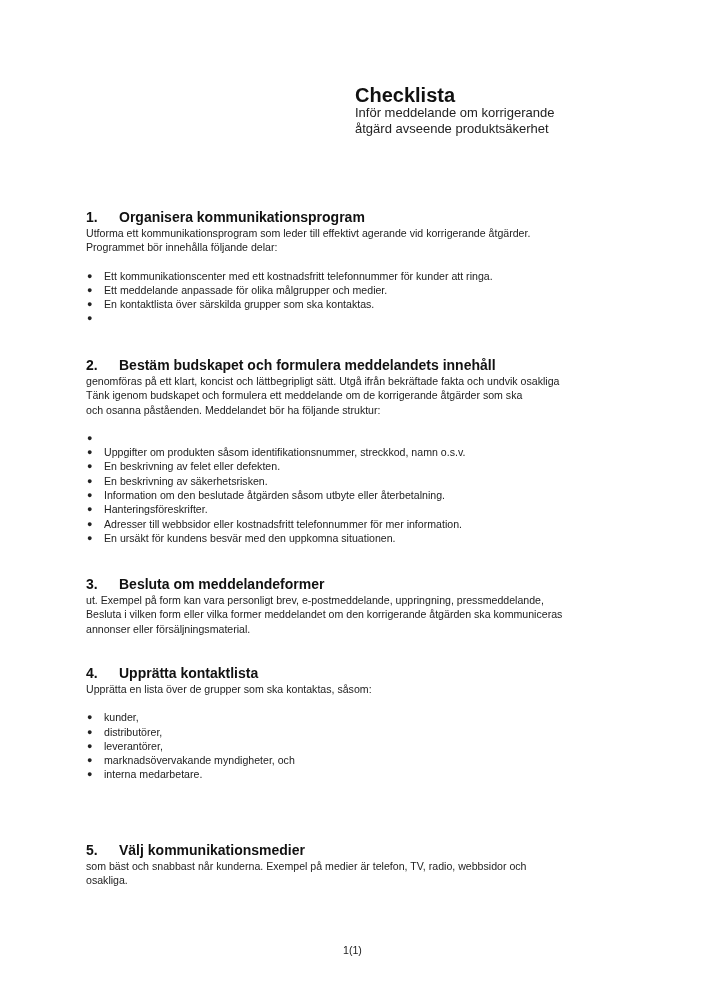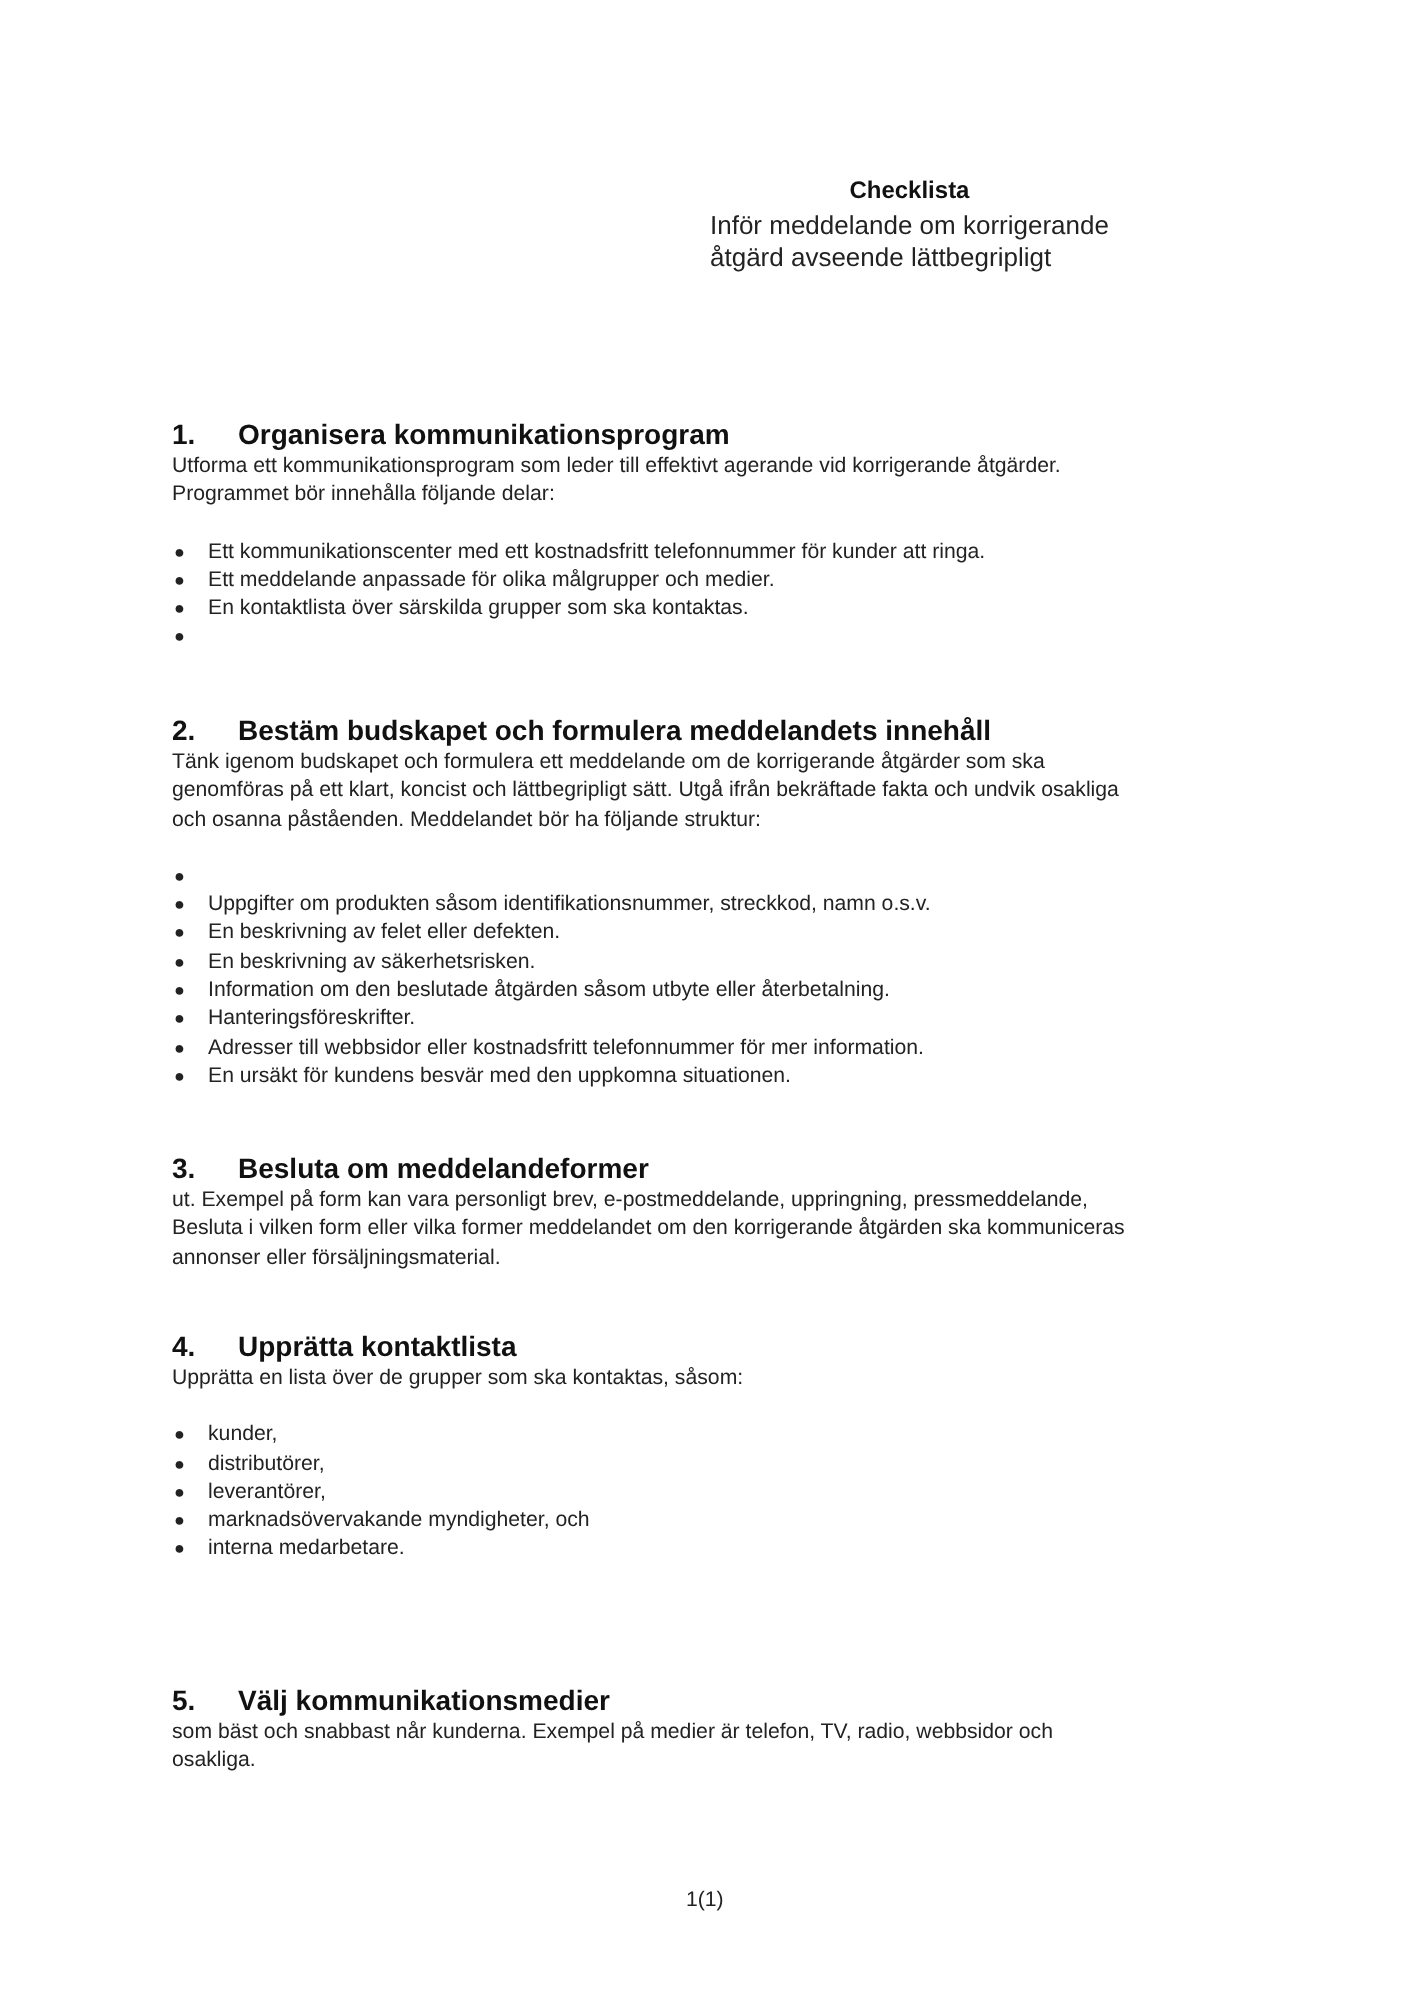--- a/index.html
+++ b/index.html
@@ -1,39 +1,39 @@
 <!DOCTYPE html>
 <html><head>
 <meta charset="utf-8">
 <style>
   html, body { margin: 0; padding: 0; background: #ffffff; }
   body {
     width: 707px; height: 1000px; position: relative; overflow: hidden;
     font-family: "Liberation Sans", sans-serif; color: #111;
   }
   .title-block { position: absolute; left: 355px; top: 86px; }
-  .title { font-weight: bold; font-size: 12px; line-height: 19px; text-align: center; }
+  .title { font-weight: bold; font-size: 20px; line-height: 19px; }
   .subtitle { font-size: 13px; line-height: 15.5px; color: #222; }
   .section { position: absolute; left: 86px; width: 540px; }
   .sec-head { font-weight: bold; font-size: 14px; line-height: 18px; display: flex; }
   .sec-num { width: 33px; }
   .para { font-size: 10.6px; line-height: 14.3px; color: #222; margin: 0; }
   ul.bullets { list-style: none; margin: 0; padding: 0; }
   ul.bullets li { font-size: 10.6px; line-height: 14.3px; color: #222; display: flex; }
   ul.bullets li .dot { width: 17px; font-size: 9px; padding-left: 1px; }
   .gap { height: 14px; }
   .page-num { position: absolute; left: 343px; top: 944px; font-size: 10.6px; color: #222; text-align: center; }
 </style>
 </head>
 <body>
 
 <div class="title-block">
   <div class="title">Checklista</div>
   <div class="subtitle">Inför meddelande om korrigerande</div>
-  <div class="subtitle">åtgärd avseende lättbegripligt</div>
+  <div class="subtitle">åtgärd avseende produktsäkerhet</div>
 </div>
 
 <div class="section" style="top:208px;">
   <div class="sec-head">
     <span class="sec-num">1.</span>
     <span>Organisera kommunikationsprogram</span>
   </div>
   <p class="para">Utforma ett kommunikationsprogram som leder till effektivt agerande vid korrigerande åtgärder.</p>
   <p class="para">Programmet bör innehålla följande delar:</p>
   <div class="gap"></div>
@@ -54,22 +54,22 @@
         <span class="dot">●</span>
       </li>
   </ul>
 </div>
 
 <div class="section" style="top:356px;">
   <div class="sec-head">
     <span class="sec-num">2.</span>
     <span>Bestäm budskapet och formulera meddelandets innehåll</span>
   </div>
+  <p class="para">genomföras på ett klart, koncist och lättbegripligt sätt. Utgå ifrån bekräftade fakta och undvik osakliga</p>
   <p class="para">Tänk igenom budskapet och formulera ett meddelande om de korrigerande åtgärder som ska</p>
-  <p class="para">genomföras på ett klart, koncist och lättbegripligt sätt. Utgå ifrån bekräftade fakta och undvik osakliga</p>
   <p class="para">och osanna påståenden. Meddelandet bör ha följande struktur:</p>
   <div class="gap"></div>
   <ul class="bullets">
     <li>
         <span class="dot">●</span>
       </li>
     <li>
         <span class="dot">●</span>
         <span>Uppgifter om produkten såsom identifikationsnummer, streckkod, namn o.s.v.</span>
       </li>

